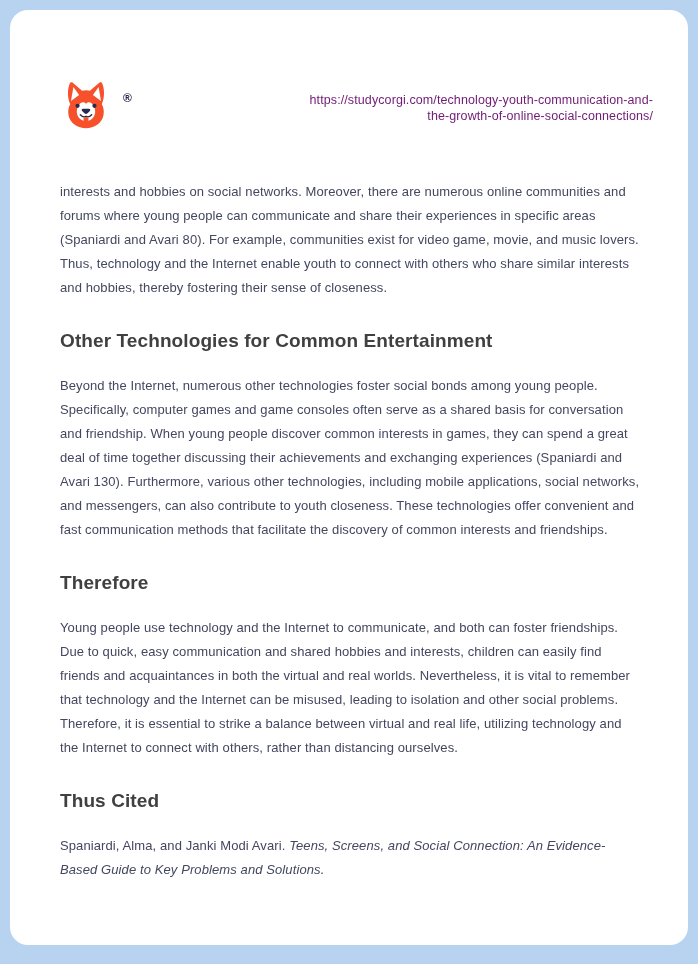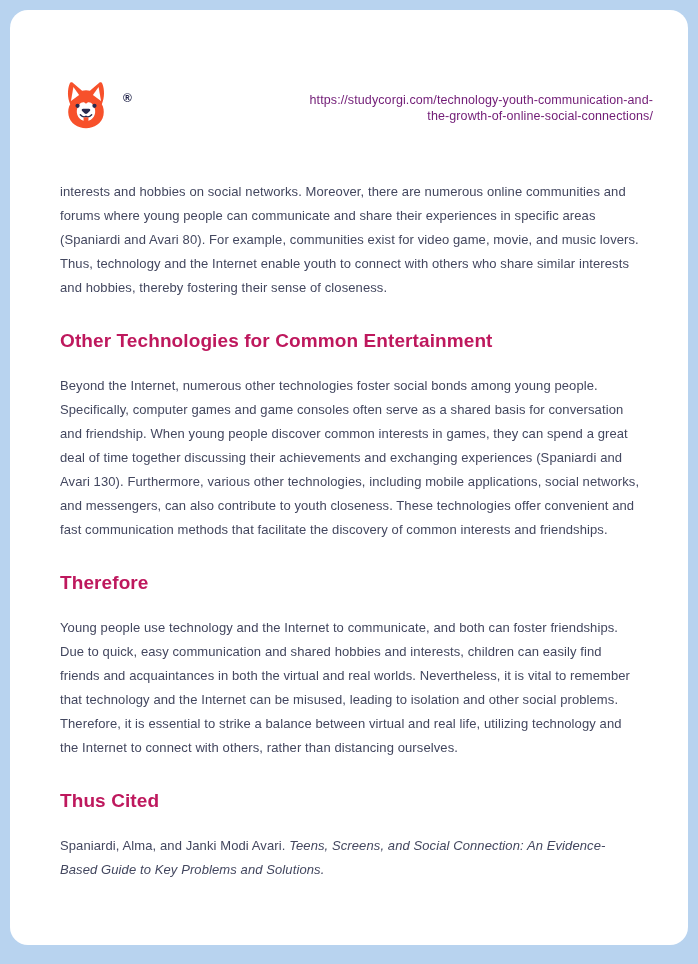--- a/index.html
+++ b/index.html
@@ -72,21 +72,21 @@
   p.body-text{
     font-size:13px;
     line-height:24px;
     color:#43475f;
     letter-spacing:0.1px;
     margin:0 11px 29px 0;
   }
   h2{
     font-size:19px;
     font-weight:700;
-    color:#be185d;
+    color:#404040;
     letter-spacing:0.1px;
     margin:0 0 21px 0;
     line-height:24px;
   }
   .citation em{font-style:italic;}
 </style>
 </head>
 <body>
 
 <div class="page">

